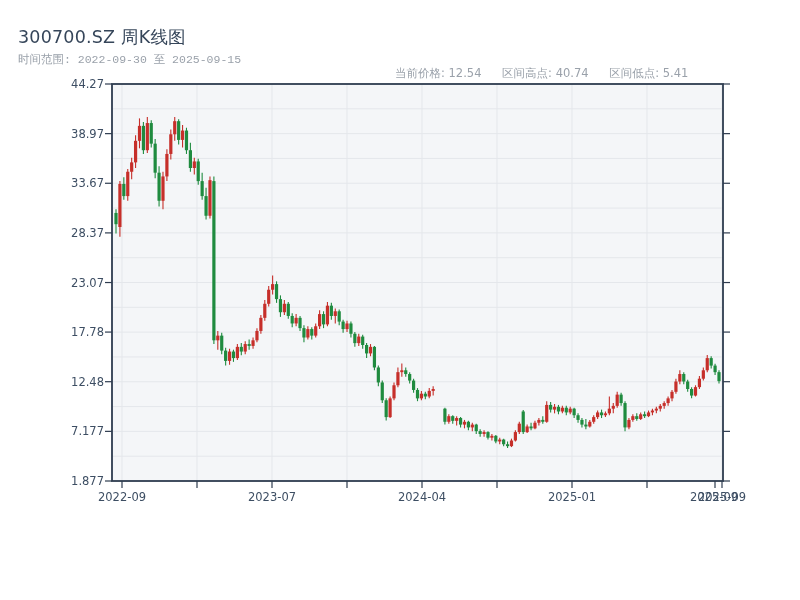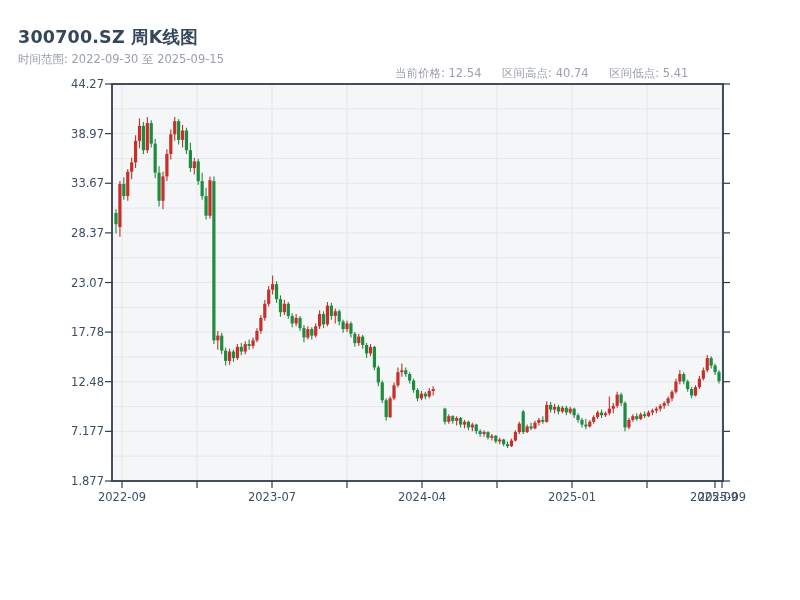--- a/index.html
+++ b/index.html
@@ -3,25 +3,25 @@
 <meta charset="utf-8">
 <style>
   html,body{margin:0;padding:0;}
   body{
     width:800px;height:600px;position:relative;overflow:hidden;
     background:#ffffff;
     font-family:"DejaVu Sans","Liberation Sans",sans-serif;
   }
   .chart-title{
     position:absolute;left:18px;top:25px;
-    font-size:17.5px;font-weight:700;color:#36465a;letter-spacing:.2px;
+    font-size:17.5px;font-weight:400;color:#36465a;letter-spacing:.2px;
   }
   .chart-subtitle{
     position:absolute;left:18px;top:52px;
-    font-size:11.5px;color:#9aa1aa;
+    font-size:11.5px;color:#9aa1aa;font-family:Liberation Mono, monospace;
   }
   .chart-stats{
     position:absolute;left:395px;top:52px;
     font-size:11.5px;color:#9aa1aa;white-space:nowrap;margin-top:14px;
   }
   .chart-stats span{margin-right:17px;}
   svg.kline{position:absolute;left:0;top:0;}
   svg.kline text{font-family:"DejaVu Sans","Liberation Sans",sans-serif;}
 </style>
 </head>

